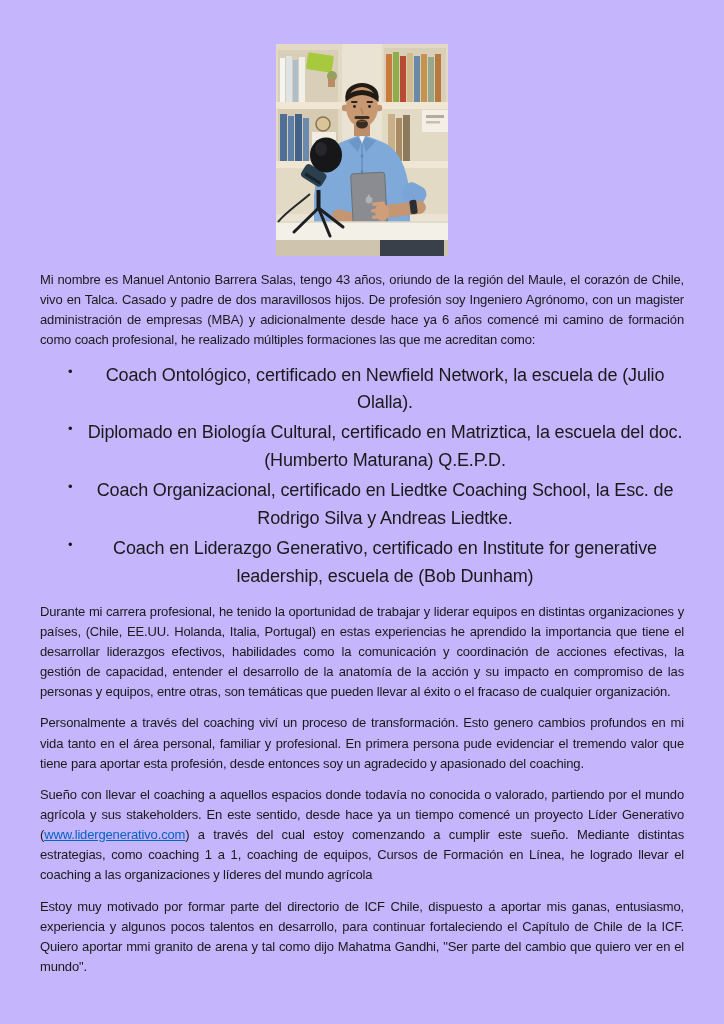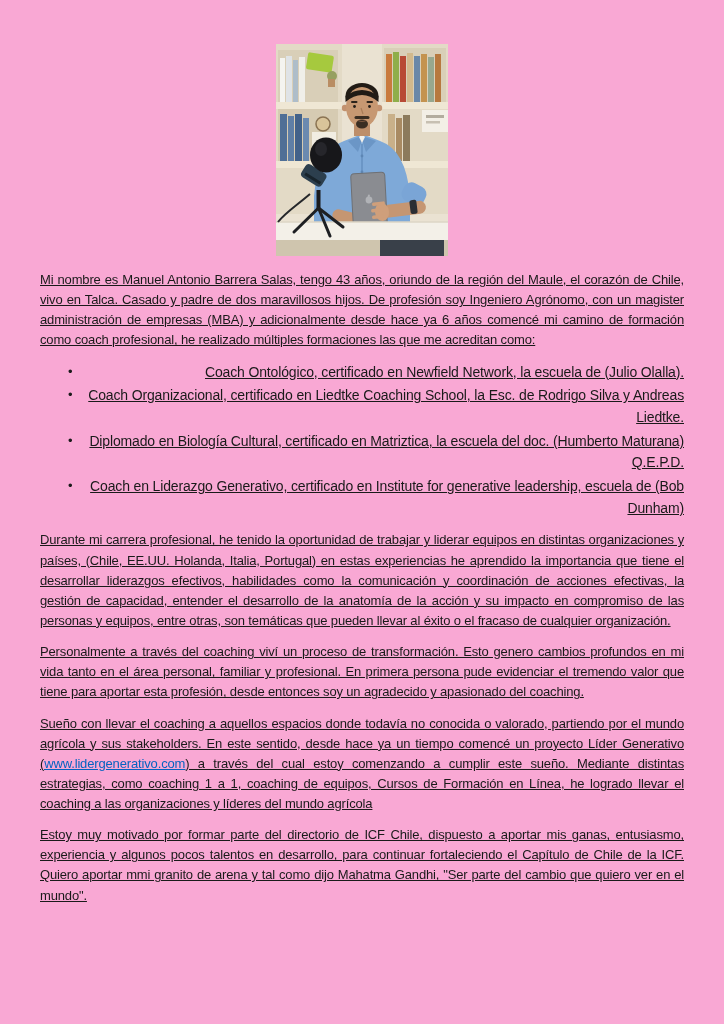--- a/index.html
+++ b/index.html
@@ -5,25 +5,24 @@
   html, body {
     margin: 0;
     padding: 0;
     background: #ffffff;
   }
   .page {
     position: relative;
     width: 724px;
     height: 1024px;
     margin: 0 auto;
-    background: #f9a8d4;
+    background: #c4b5fd;
     overflow: hidden;
     font-family: "Liberation Sans", "DejaVu Sans", sans-serif;
     color: #1a1a1a;
-    text-decoration: underline;
   }
   .photo-wrap {
     width: 172px;
     height: 212px;
     margin: 44px auto 0 auto;
     overflow: hidden;
   }
   .photo-wrap svg { display: block; }
   .content {
     padding: 0 40px;
@@ -33,22 +32,22 @@
     letter-spacing: -0.15px;
     text-align: justify;
   }
   .content p {
     margin: 0 0 11px 0;
   }
   ul.certs {
     list-style: none;
     margin: 0 0 11px 0;
     padding: 0 0 0 28px;
-    text-align: right;
-    font-size: 14px;
+    text-align: center;
+    font-size: 18px;
   }
   ul.certs li {
     position: relative;
     padding-left: 18px;
     margin: 0 0 2px 0;
   }
   ul.certs li::before {
     content: "\2022";
     position: absolute;
     left: 0;
@@ -174,22 +173,22 @@
       <path d="M34 150 C 20 162 10 168 2 178" stroke="#26282b" stroke-width="2" fill="none"></path>
     </svg>
   </figure>
 
   <div class="content">
 
     <p>Mi nombre es Manuel Antonio Barrera Salas, tengo 43 años, oriundo de la región del Maule, el corazón de Chile, vivo en Talca. Casado y padre de dos maravillosos hijos. De profesión soy Ingeniero Agrónomo, con un magister administración de empresas (MBA) y adicionalmente desde hace ya 6 años comencé mi camino de formación como coach profesional, he realizado múltiples formaciones las que me acreditan como:</p>
 
     <ul class="certs">
       <li>Coach Ontológico, certificado en Newfield Network, la escuela de (Julio Olalla).</li>
+      <li>Diplomado en Biología Cultural, certificado en Matriztica, la escuela del doc. (Humberto Maturana) Q.E.P.D.</li>
       <li>Coach Organizacional, certificado en Liedtke Coaching School, la Esc. de Rodrigo Silva y Andreas Liedtke.</li>
-      <li>Diplomado en Biología Cultural, certificado en Matriztica, la escuela del doc. (Humberto Maturana) Q.E.P.D.</li>
       <li>Coach en Liderazgo Generativo, certificado en Institute for generative leadership, escuela de (Bob Dunham)</li>
     </ul>
 
     <p>Durante mi carrera profesional, he tenido la oportunidad de trabajar y liderar equipos en distintas organizaciones y países, (Chile, EE.UU. Holanda, Italia, Portugal) en estas experiencias he aprendido la importancia que tiene el desarrollar liderazgos efectivos, habilidades como la comunicación y coordinación de acciones efectivas, la gestión de capacidad, entender el desarrollo de la anatomía de la acción y su impacto en compromiso de las personas y equipos, entre otras, son temáticas que pueden llevar al éxito o el fracaso de cualquier organización.</p>
 
     <p>Personalmente a través del coaching viví un proceso de transformación. Esto genero cambios profundos en mi vida tanto en el área personal, familiar y profesional. En primera persona pude evidenciar el tremendo valor que tiene para aportar esta profesión, desde entonces soy un agradecido y apasionado del coaching.</p>
 
 
     <p><span>Sueño con llevar el coaching a aquellos espacios donde todavía no conocida o valorado, partiendo por el mundo agrícola y sus stakeholders. En este sentido, desde hace ya un tiempo comencé un proyecto Líder Generativo (</span><a class="doc-link" href="#">www.lidergenerativo.com</a><span>) a través del cual estoy comenzando a cumplir este sueño. Mediante distintas estrategias, como coaching 1 a 1, coaching de equipos, Cursos de Formación en Línea, he logrado llevar el coaching a las organizaciones y líderes del mundo agrícola</span></p>
 

